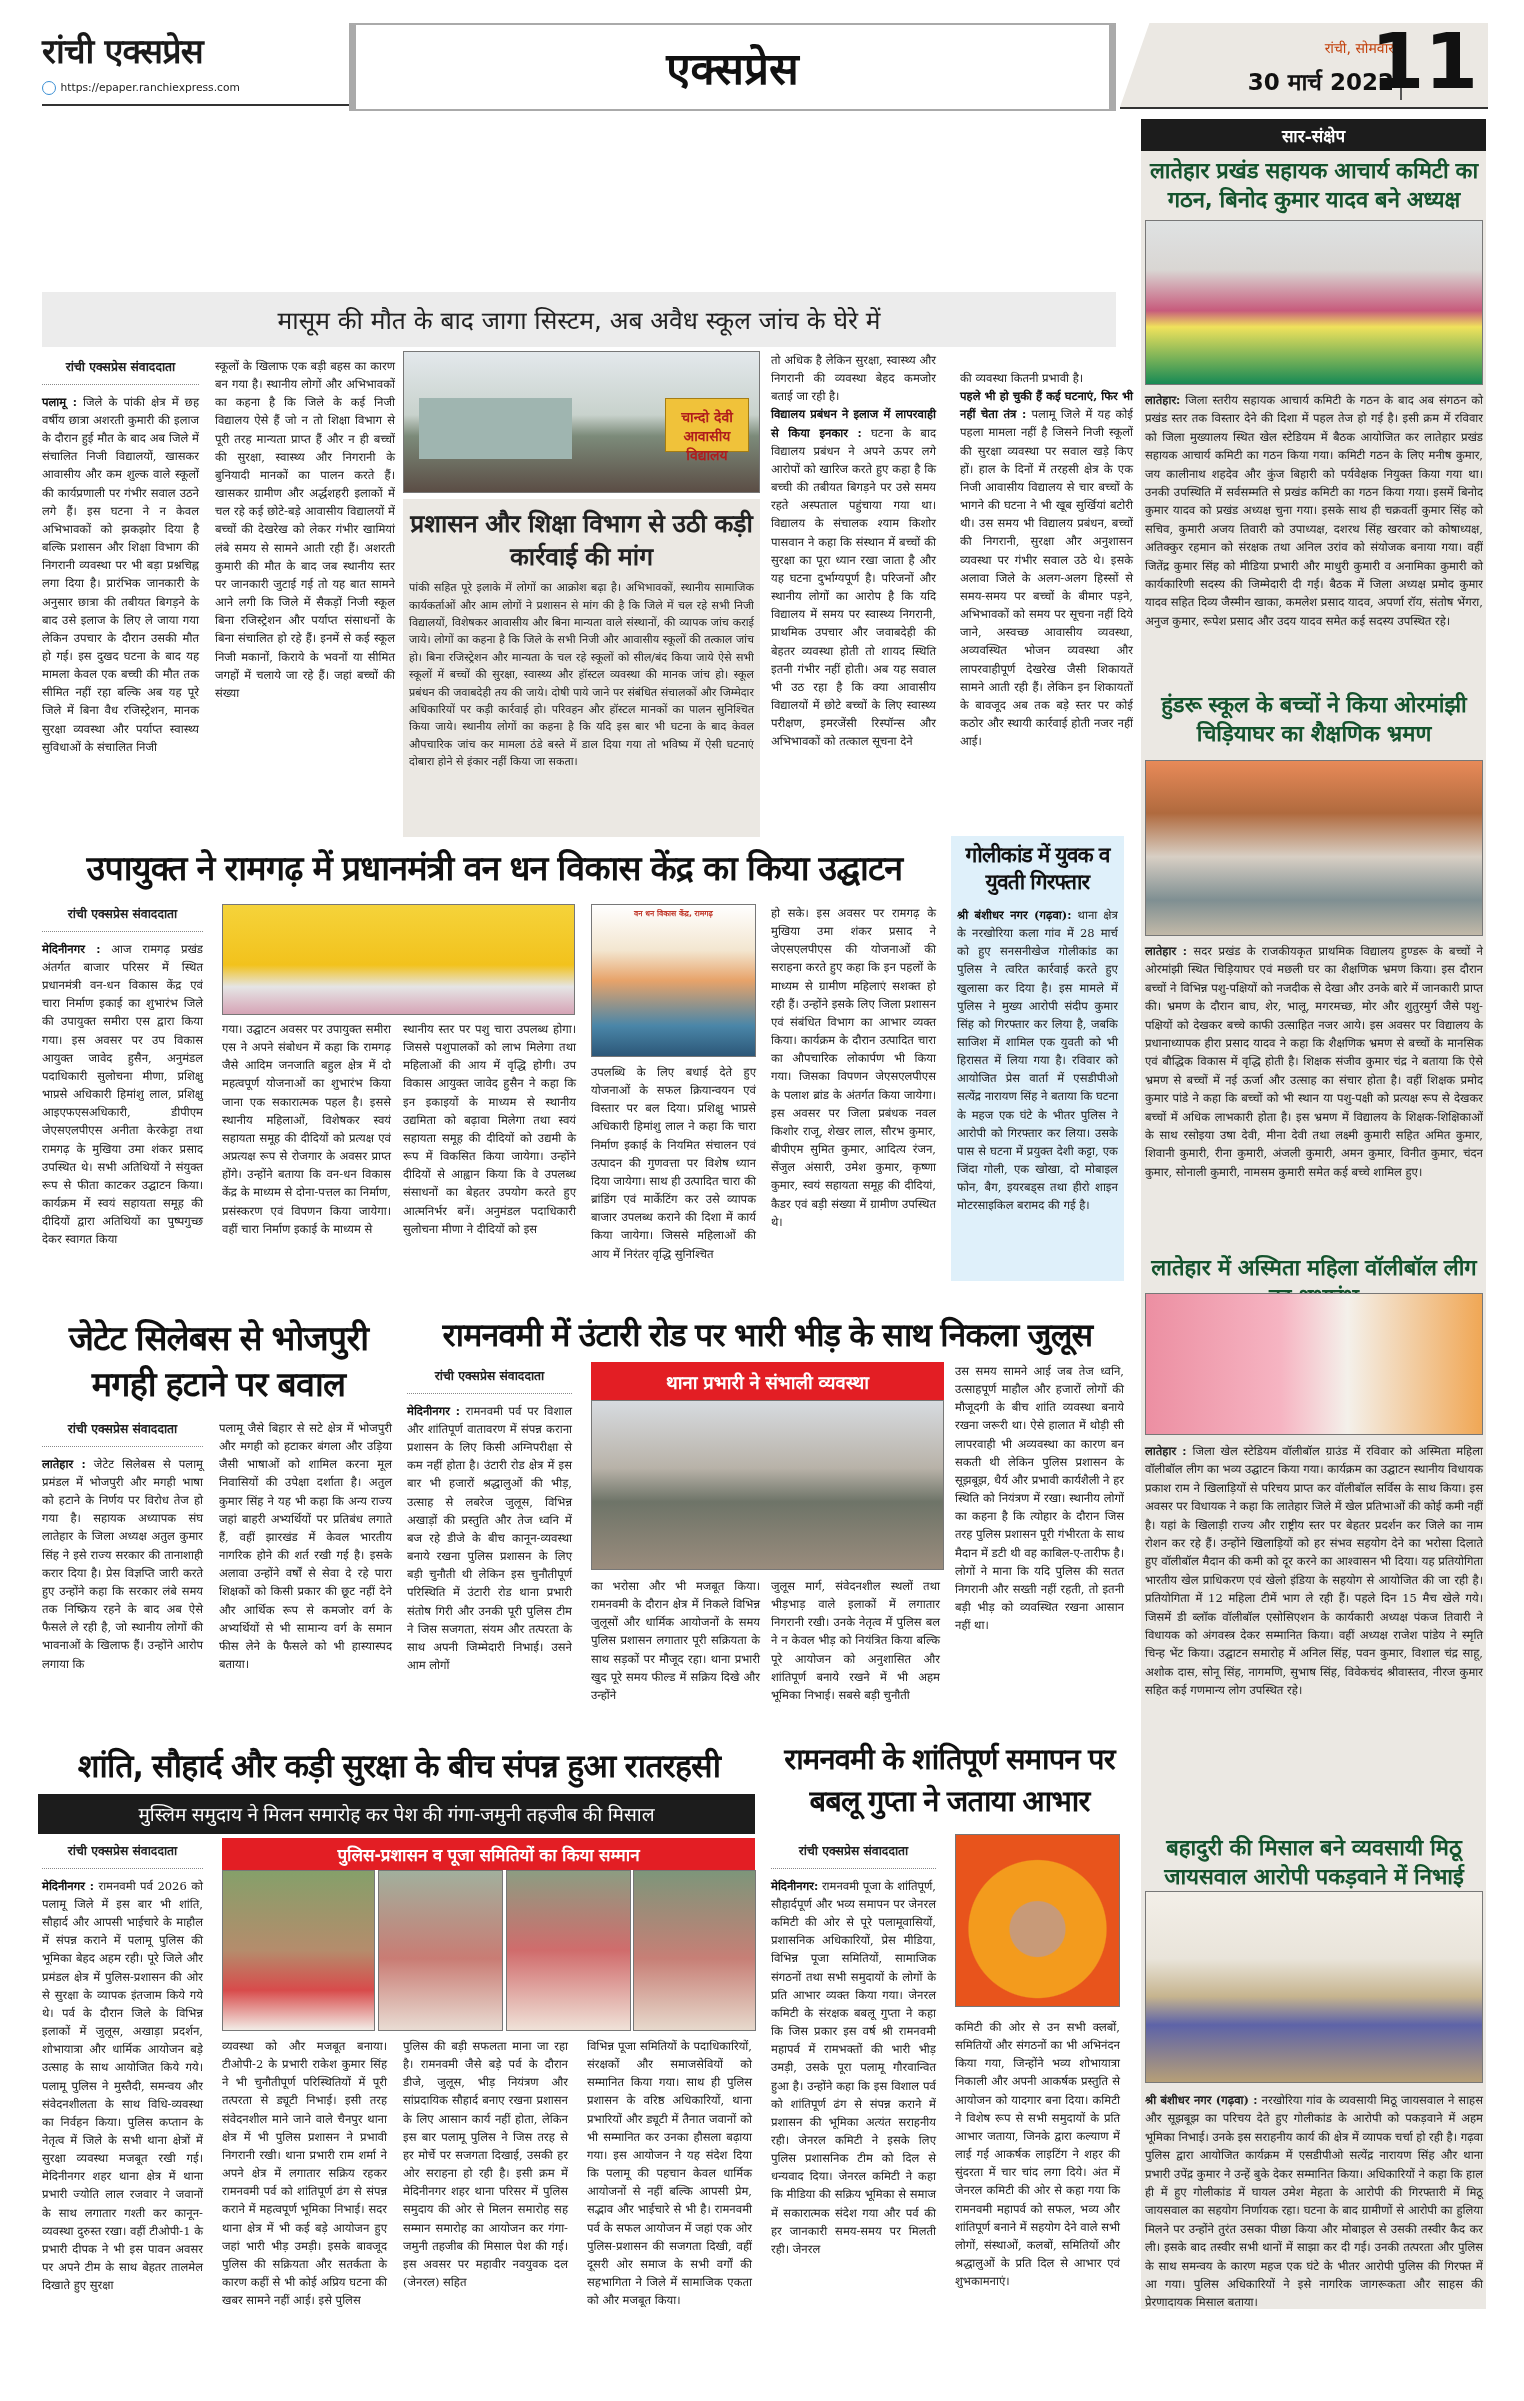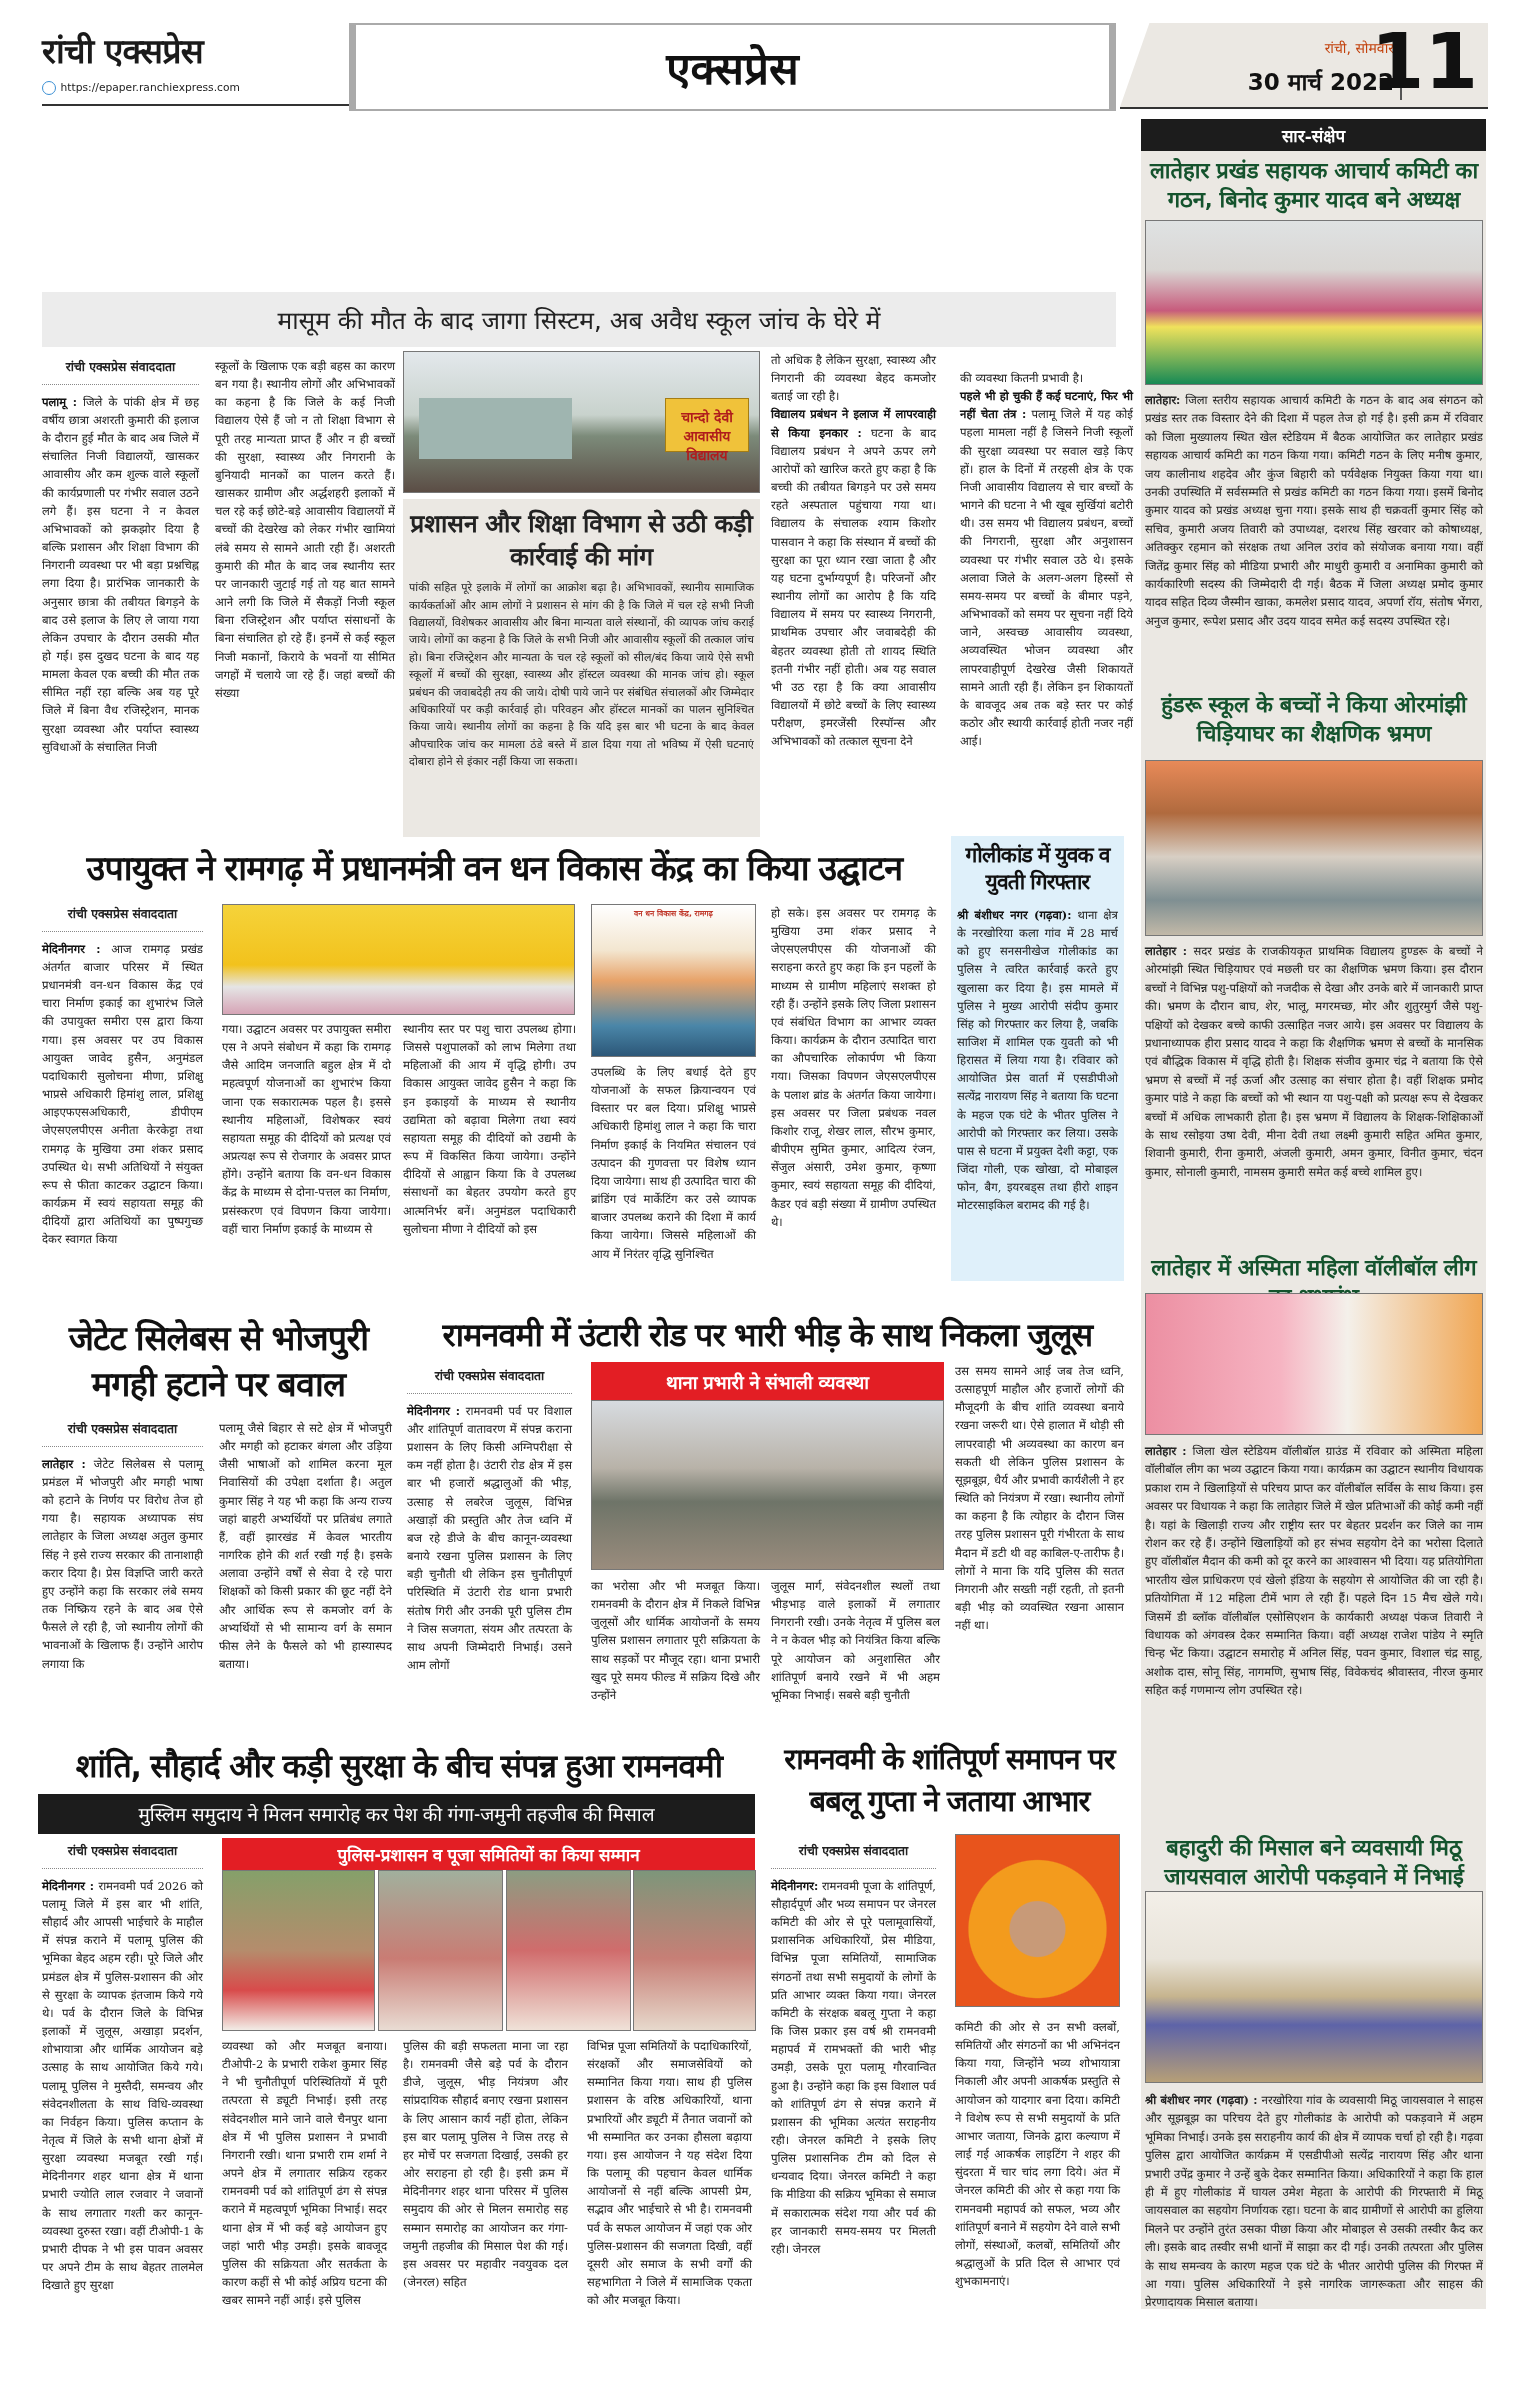--- a/index.html
+++ b/index.html
@@ -116,21 +116,21 @@
 <div class="abs col-text" style="left:407px;top:1366px;width:165px;">
   <div class="byline">रांची एक्सप्रेस संवाददाता</div>
   <p><b>मेदिनीनगर :</b> <span>रामनवमी पर्व पर विशाल और शांतिपूर्ण वातावरण में संपन्न कराना प्रशासन के लिए किसी अग्निपरीक्षा से कम नहीं होता है। उंटारी रोड क्षेत्र में इस बार भी हजारों श्रद्धालुओं की भीड़, उत्साह से लबरेज जुलूस, विभिन्न अखाड़ों की प्रस्तुति और तेज ध्वनि में बज रहे डीजे के बीच कानून-व्यवस्था बनाये रखना पुलिस प्रशासन के लिए बड़ी चुनौती थी लेकिन इस चुनौतीपूर्ण परिस्थिति में उंटारी रोड थाना प्रभारी संतोष गिरी और उनकी पूरी पुलिस टीम ने जिस सजगता, संयम और तत्परता के साथ अपनी जिम्मेदारी निभाई। उसने आम लोगों</span></p>
 </div>
 <div class="abs red-banner" style="left:591px;top:1362px;width:353px;height:38px;font-size:18.4px">थाना प्रभारी ने संभाली व्यवस्था</div>
 <div class="photo" style="left:591px;top:1400px;width:353px;height:170px;background:linear-gradient(180deg,#d7dbe0 0%,#b8b2a8 40%,#6e7468 60%,#9a8c7d 100%)"></div>
 <div class="abs col-text" style="left:591px;top:1577px;width:169px;">का भरोसा और भी मजबूत किया। रामनवमी के दौरान क्षेत्र में निकले विभिन्न जुलूसों और धार्मिक आयोजनों के समय पुलिस प्रशासन लगातार पूरी सक्रियता के साथ सड़कों पर मौजूद रहा। थाना प्रभारी खुद पूरे समय फील्ड में सक्रिय दिखे और उन्होंने</div>
 <div class="abs col-text" style="left:771px;top:1577px;width:169px;">जुलूस मार्ग, संवेदनशील स्थलों तथा भीड़भाड़ वाले इलाकों में लगातार निगरानी रखी। उनके नेतृत्व में पुलिस बल ने न केवल भीड़ को नियंत्रित किया बल्कि पूरे आयोजन को अनुशासित और शांतिपूर्ण बनाये रखने में भी अहम भूमिका निभाई। सबसे बड़ी चुनौती</div>
 <div class="abs col-text" style="left:955px;top:1362px;width:169px;">उस समय सामने आई जब तेज ध्वनि, उत्साहपूर्ण माहौल और हजारों लोगों की मौजूदगी के बीच शांति व्यवस्था बनाये रखना जरूरी था। ऐसे हालात में थोड़ी सी लापरवाही भी अव्यवस्था का कारण बन सकती थी लेकिन पुलिस प्रशासन के सूझबूझ, धैर्य और प्रभावी कार्यशैली ने हर स्थिति को नियंत्रण में रखा। स्थानीय लोगों का कहना है कि त्योहार के दौरान जिस तरह पुलिस प्रशासन पूरी गंभीरता के साथ मैदान में डटी थी वह काबिल-ए-तारीफ है। लोगों ने माना कि यदि पुलिस की सतत निगरानी और सख्ती नहीं रहती, तो इतनी बड़ी भीड़ को व्यवस्थित रखना आसान नहीं था।</div>
 
-<div class="abs sec-headline" style="left:42px;top:1743px;width:714px;font-size:32px;text-align:center">शांति, सौहार्द और कड़ी सुरक्षा के बीच संपन्न हुआ रामनवमी</div>
+<div class="abs sec-headline" style="left:42px;top:1743px;width:714px;font-size:32px;text-align:center">शांति, सौहार्द और कड़ी सुरक्षा के बीच संपन्न हुआ रातरहसी</div>
 <div class="abs black-banner" style="left:38px;top:1794px;width:717px;height:40px;font-size:19px">मुस्लिम समुदाय ने मिलन समारोह कर पेश की गंगा-जमुनी तहजीब की मिसाल</div>
 <div class="abs col-text" style="left:42px;top:1841px;width:161px;">
   <div class="byline">रांची एक्सप्रेस संवाददाता</div>
   <p><b>मेदिनीनगर :</b> <span>रामनवमी पर्व 2026 को पलामू जिले में इस बार भी शांति, सौहार्द और आपसी भाईचारे के माहौल में संपन्न कराने में पलामू पुलिस की भूमिका बेहद अहम रही। पूरे जिले और प्रमंडल क्षेत्र में पुलिस-प्रशासन की ओर से सुरक्षा के व्यापक इंतजाम किये गये थे। पर्व के दौरान जिले के विभिन्न इलाकों में जुलूस, अखाड़ा प्रदर्शन, शोभायात्रा और धार्मिक आयोजन बड़े उत्साह के साथ आयोजित किये गये। पलामू पुलिस ने मुस्तैदी, समन्वय और संवेदनशीलता के साथ विधि-व्यवस्था का निर्वहन किया। पुलिस कप्तान के नेतृत्व में जिले के सभी थाना क्षेत्रों में सुरक्षा व्यवस्था मजबूत रखी गई। मेदिनीनगर शहर थाना क्षेत्र में थाना प्रभारी ज्योति लाल रजवार ने जवानों के साथ लगातार गश्ती कर कानून-व्यवस्था दुरुस्त रखा। वहीं टीओपी-1 के प्रभारी दीपक ने भी इस पावन अवसर पर अपने टीम के साथ बेहतर तालमेल दिखाते हुए सुरक्षा</span></p>
 </div>
 <div class="abs red-banner" style="left:222px;top:1838px;width:533px;height:32px;font-size:17px">पुलिस-प्रशासन व पूजा समितियों का किया सम्मान</div>
 <div class="photo" style="left:222px;top:1870px;width:153px;height:161px;background:linear-gradient(180deg,#85a06a 0%,#b58c6c 50%,#d84b4b 75%,#f2ece6 100%)"></div>
 <div class="photo" style="left:378px;top:1870px;width:125px;height:161px;background:linear-gradient(180deg,#a1b09d 0%,#c97c74 55%,#e9dcd3 100%)"></div>
 <div class="photo" style="left:506px;top:1870px;width:125px;height:161px;background:linear-gradient(180deg,#8c9d82 0%,#d06c6c 50%,#f0e2d8 100%)"></div>
 <div class="photo" style="left:633px;top:1870px;width:123px;height:161px;background:linear-gradient(180deg,#7d967a 0%,#c77f76 55%,#e7d9cc 100%)"></div>

